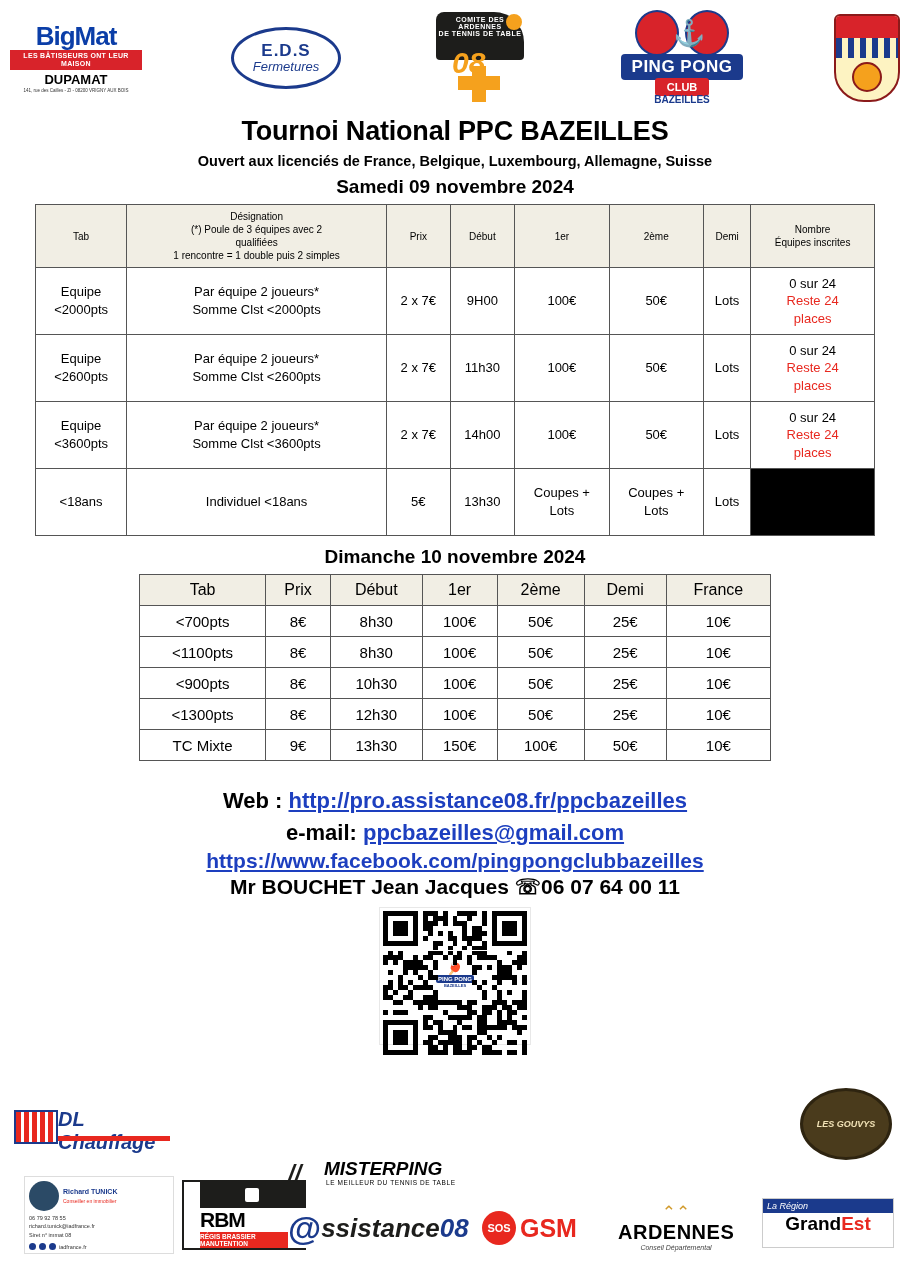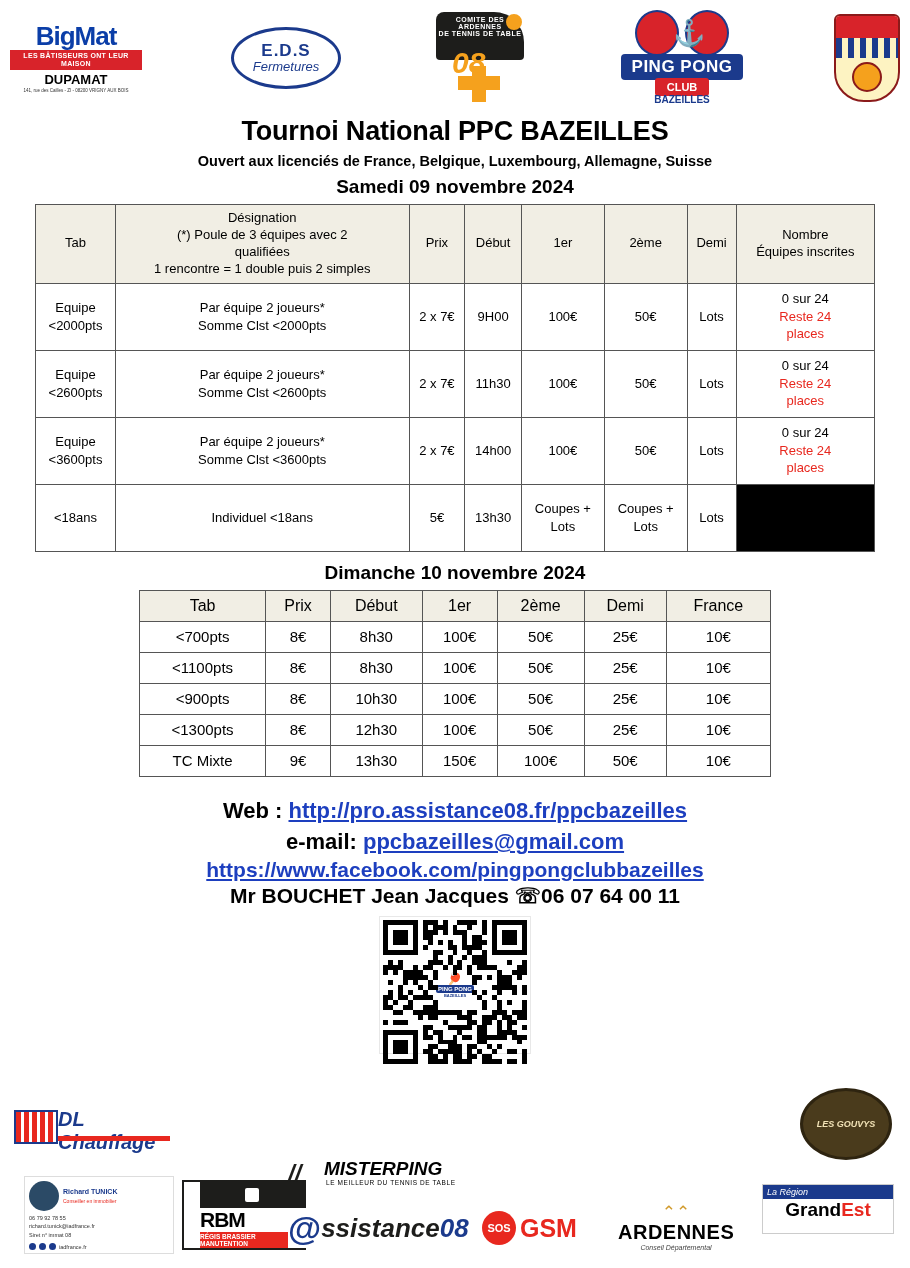--- a/index.html
+++ b/index.html
@@ -188,21 +188,21 @@
   }
   .tbl-sat th, .tbl-sat td {
     border: 1px solid #555555;
     text-align: center;
     vertical-align: middle;
     padding: 5px 3px;
   }
   .tbl-sat thead th {
     background: #f1eee4;
     font-weight: normal;
-    font-size: 13px;
+    font-size: 10px;
     line-height: 1.3;
   }
   .tbl-sat tbody td { height: 56px; line-height: 1.35; }
   .cell-sub { display: block; }
   .cnt-line1 { display: block; }
   .cnt-red { display: block; color: #e8281f; }
   .cell-black { background: #000000; }
 
   .tbl-sun {
     width: 632px;
@@ -215,21 +215,21 @@
     padding: 3px 4px;
     height: 24px;
   }
   .tbl-sun thead th {
     background: #f1eee4;
     font-weight: normal;
     font-size: 16px;
   }
 
   
-  .contact { text-align: center; margin-top: 18px; }
+  .contact { text-align: center; margin-top: 24px; }
   .contact .line { font-size: 22px; font-weight: bold; line-height: 1.45; }
   .contact a, .contact .link {
     color: #1d3fbf;
     text-decoration: underline;
   }
   .contact .line-fb { font-size: 21px; font-weight: bold; }
   .contact .line-name { font-size: 21px; font-weight: bold; margin-top: 2px; }
 
   
   .qr-wrap {
@@ -371,21 +371,21 @@
 
   .logo-ard {
     position: absolute; left: 618px; bottom: 18px;
     width: 116px; height: 46px; text-align: center;
   }
   .logo-ard .ar-mount { font-size: 17px; color: #d19a2b; line-height: 1; }
   .logo-ard .ar-name { font-size: 20px; font-weight: bold; letter-spacing: .5px; }
   .logo-ard .ar-sub { font-size: 7px; font-style: italic; color: #444; }
 
   .logo-ge {
-    position: absolute; right: 16px; bottom: 34px;
+    position: absolute; right: 16px; bottom: 20px;
     width: 130px; height: 48px;
     background: #ffffff; border: 1px solid #cccccc;
   }
   .logo-ge .ge-top {
     background: #1b3a8c; color: #ffffff; font-size: 9px;
     padding: 2px 4px; font-style: italic;
   }
   .logo-ge .ge-main {
     font-size: 19px; font-weight: bold; text-align: center; line-height: 1.2;
   }

